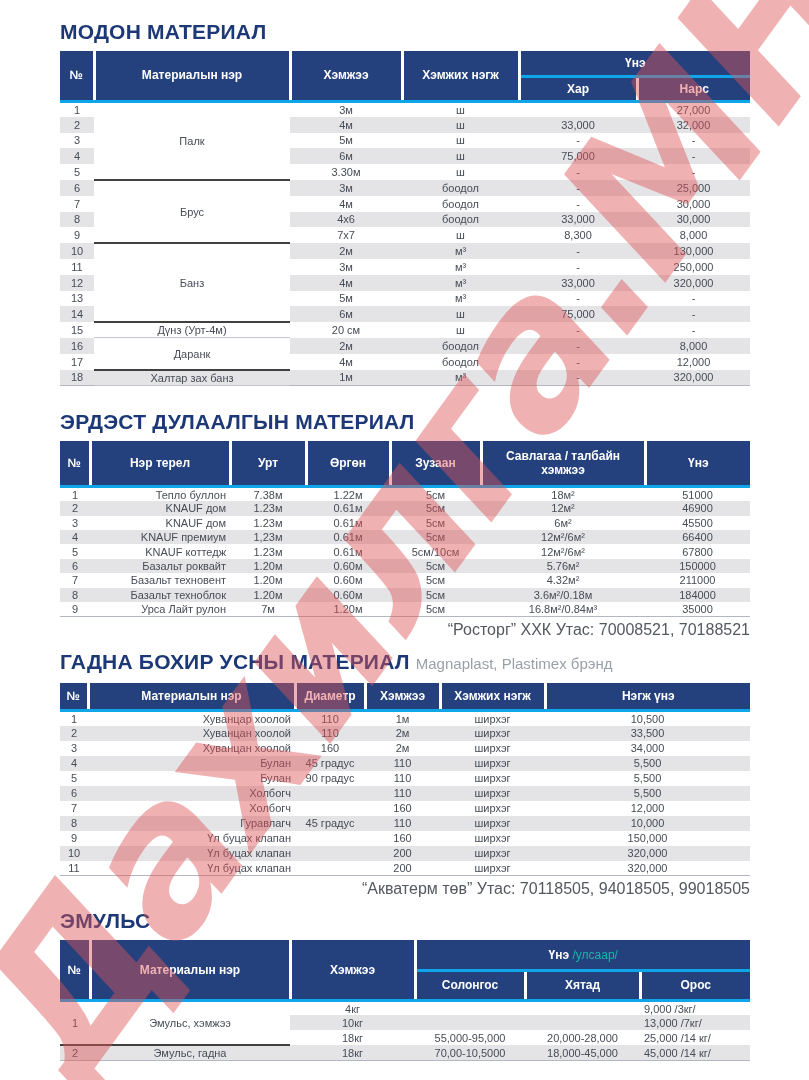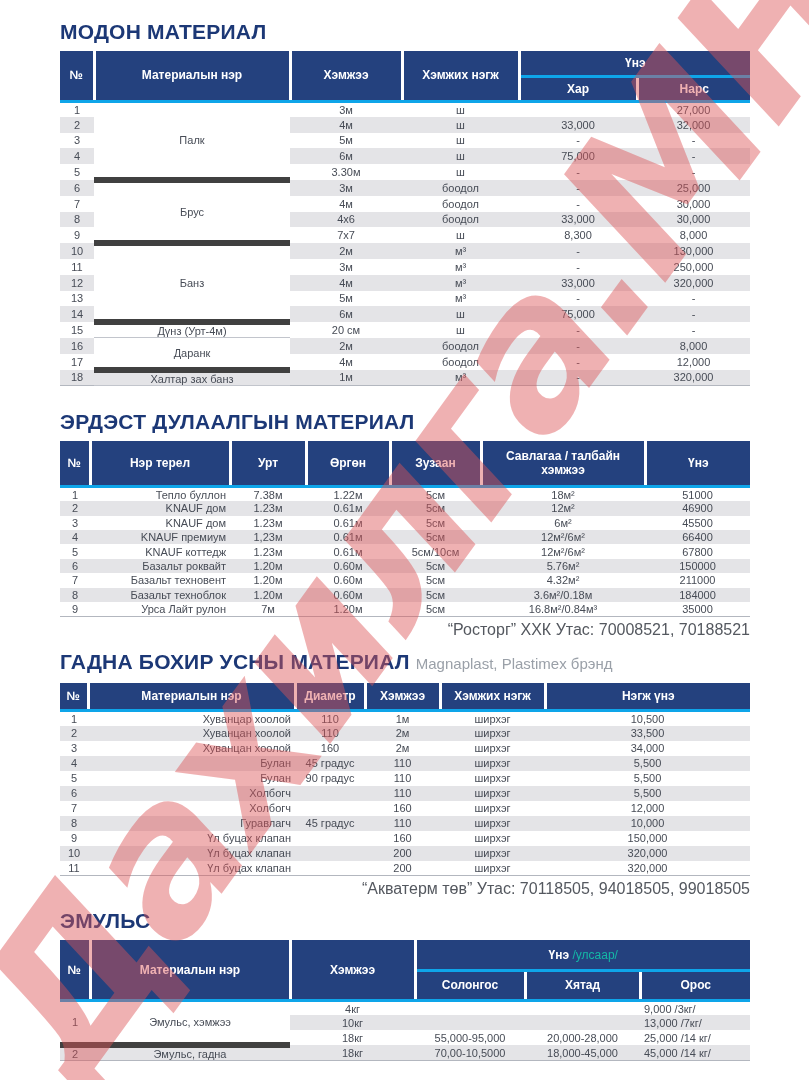--- a/index.html
+++ b/index.html
@@ -9,21 +9,21 @@
   .sec{margin:0;}
   h2.sec-title{font-size:21px;line-height:21px;font-weight:bold;color:#1c3876;margin:0 0 9px 0;letter-spacing:.2px;}
   h2.sec-title .subtitle{font-weight:normal;color:#9aa0a8;font-size:15px;letter-spacing:0;}
   table.ptable{width:690px;border-collapse:collapse;table-layout:fixed;border-bottom:1px solid #b3b7bf;}
   thead th{background:#24417e;color:#ffffff;font-size:12px;font-weight:bold;text-align:center;vertical-align:middle;
            border-right:3px solid #fff;border-bottom:3px solid #0ea5e9;padding:2px 4px;}
   thead th:last-child{border-right:none;}
   tbody td{font-size:11px;color:#474c56;text-align:center;vertical-align:middle;padding:0 4px;
            white-space:nowrap;overflow:hidden;}
   tbody tr:nth-child(even) td{background:#e4e4e7;}
-  td.group{background:#fff !important;border-bottom:6px solid #404040;}
+  td.group{background:#fff !important;border-bottom:2px solid #404040;}
   td.gline{border-bottom:1px solid #c2c5cc;}
   .t-wood thead tr{height:25px;}
   .t-wood tbody tr{height:15.8px;}
   .t-ins thead tr{height:46px;}
   .t-ins tbody tr{height:14.4px;}
   .t-sew thead tr{height:28px;}
   .t-sew tbody tr{height:15px;}
   .t-emu thead tr{height:30px;}
   .t-emu tbody tr{height:15px;}
   .t-ins tbody td:nth-child(2),.t-sew tbody td:nth-child(2){text-align:right;padding-left:8px;}

